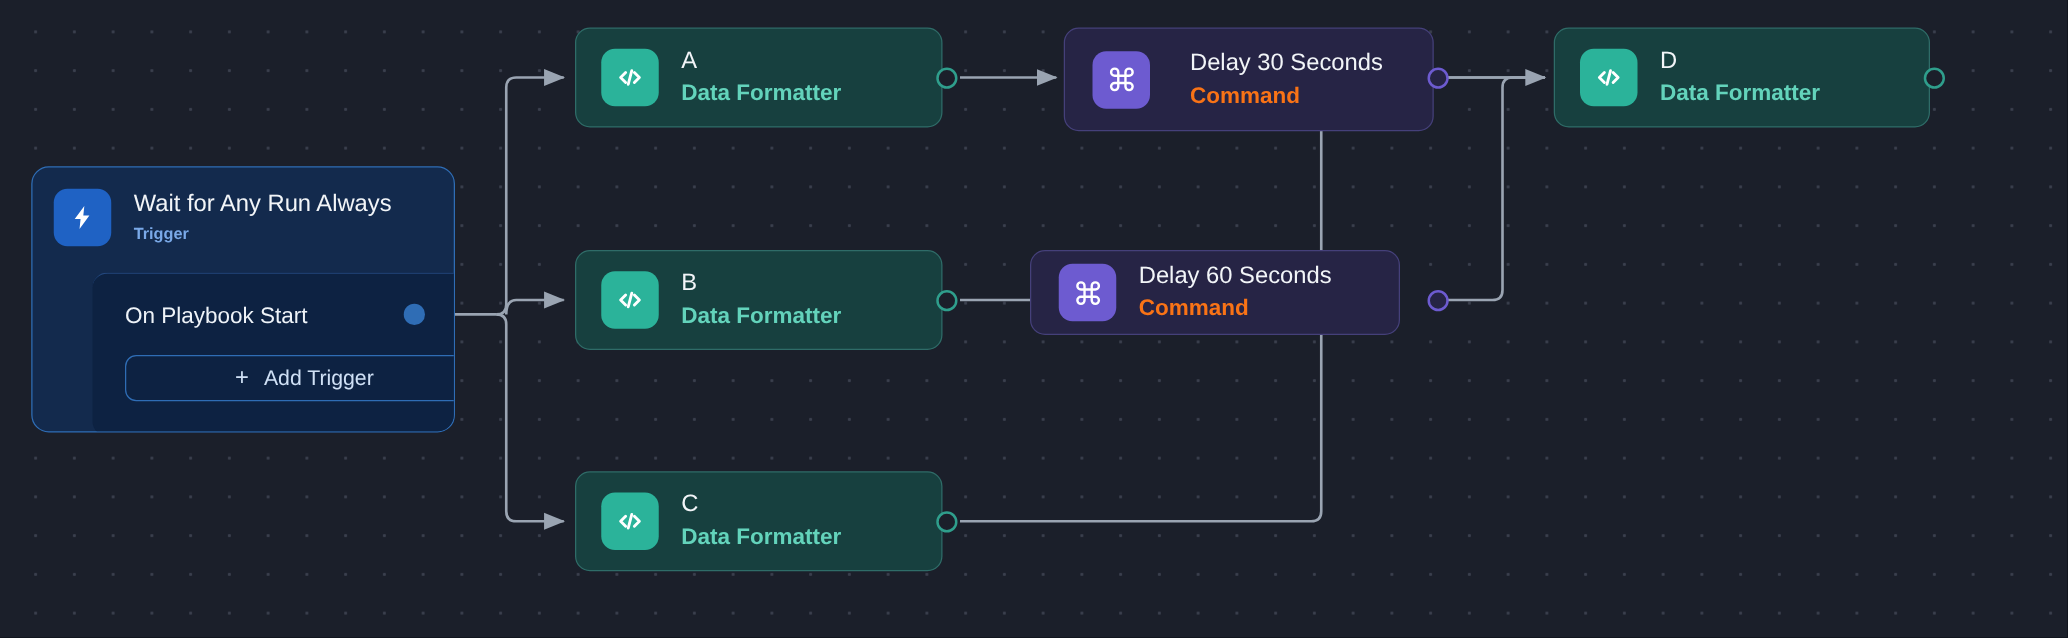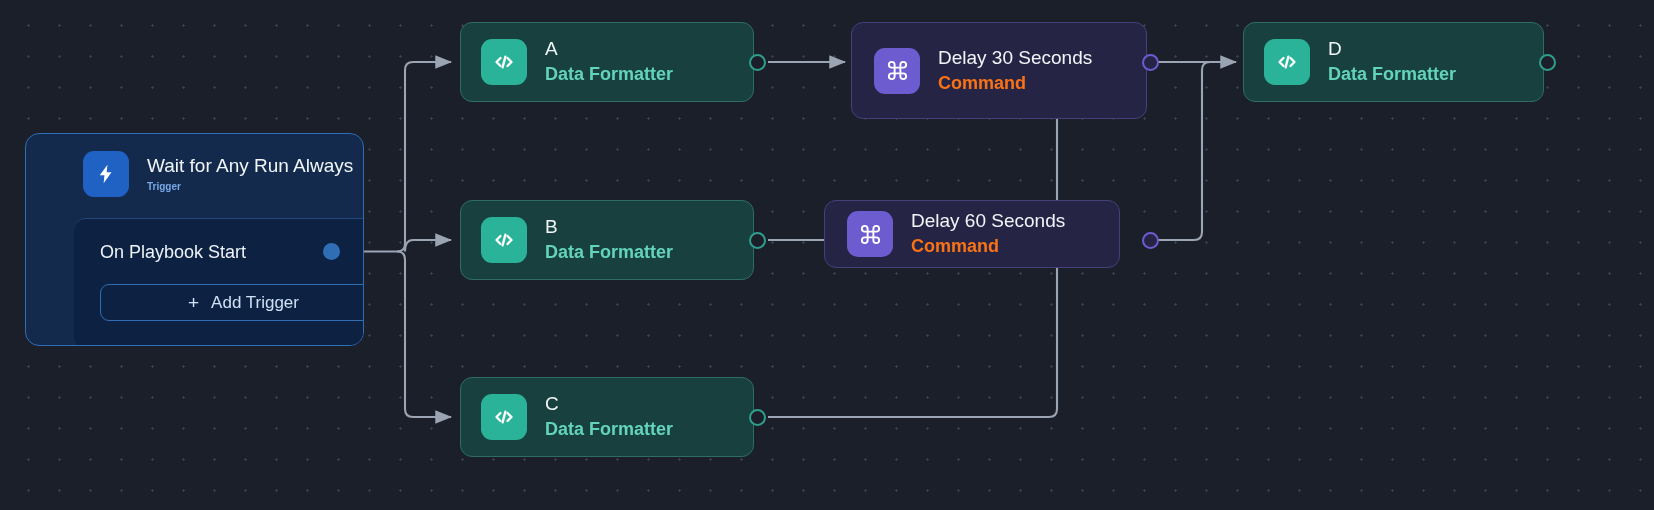--- a/index.html
+++ b/index.html
@@ -117,34 +117,33 @@
     background: #132a4d;
     border: 1.5px solid #2f6db5;
     border-radius: 14px;
     z-index: 3;
     overflow: hidden;
   }
 
   #trigger-head {
     display: flex;
     padding: 17px 0 0 17px;
-    margin-left: 40px;
   }
 
   #trigger-head .node-icon { background: #1f62c4; }
 
   #trigger-title {
     font-size: 19px;
     color: #f2f5f8;
     line-height: 1.1;
     white-space: nowrap;
   }
 
   #trigger-sub {
-    font-size: 10px;
+    font-size: 13px;
     font-weight: bold;
     color: #7aa9e8;
     line-height: 1.1;
     white-space: nowrap;
   }
 
   #trigger-body {
     position: absolute;
     left: 0;
     top: 84px;
@@ -292,21 +291,21 @@
         <line x1="13.4" y1="6.6" x2="10.6" y2="17.4"></line>
       </svg>
     </div>
     <div class="node-text">
       <div class="node-title">C</div>
       <div class="node-sub">Data Formatter</div>
     </div>
   </div>
   <div class="port teal" style="left:749px; top:408.5px;"></div>
 
-  <div class="node command" style="left:851px; top:22px; width:296px; height:97px;">
+  <div class="node command" style="left:851px; top:22px; width:296px; height:83px;gap:14px;">
     <div class="node-icon">
       <svg width="23" height="23" viewBox="0 0 24 24" fill="none" stroke="#ffffff" stroke-width="2" stroke-linecap="round" stroke-linejoin="round">
         <path d="M9 6 a3 3 0 1 0 -3 3 h12 a3 3 0 1 0 -3 -3 v12 a3 3 0 1 0 3 -3 H6 a3 3 0 1 0 3 3 Z"></path>
       </svg>
     </div>
     <div class="node-text">
       <div class="node-title">Delay 30 Seconds</div>
       <div class="node-sub">Command</div>
     </div>
   </div>

